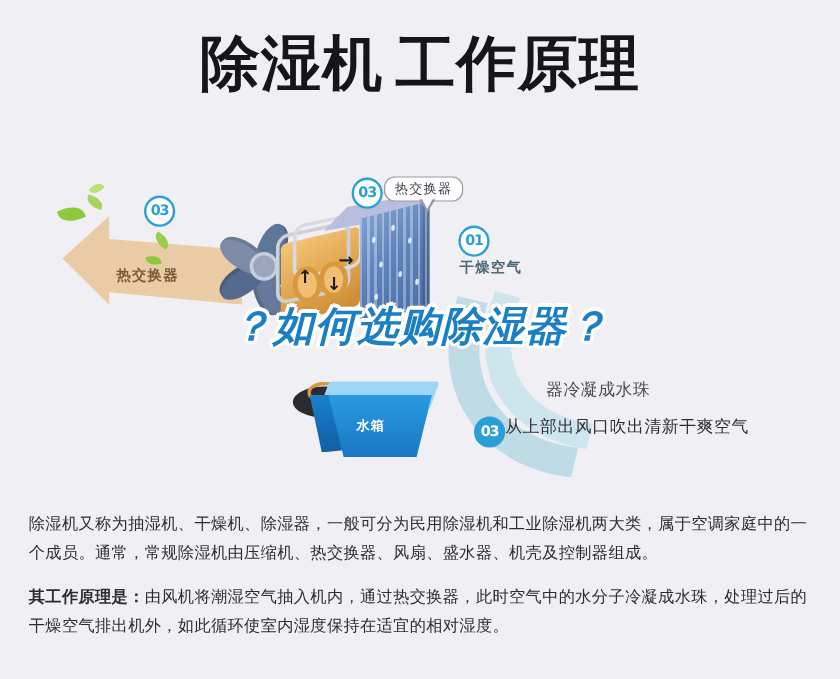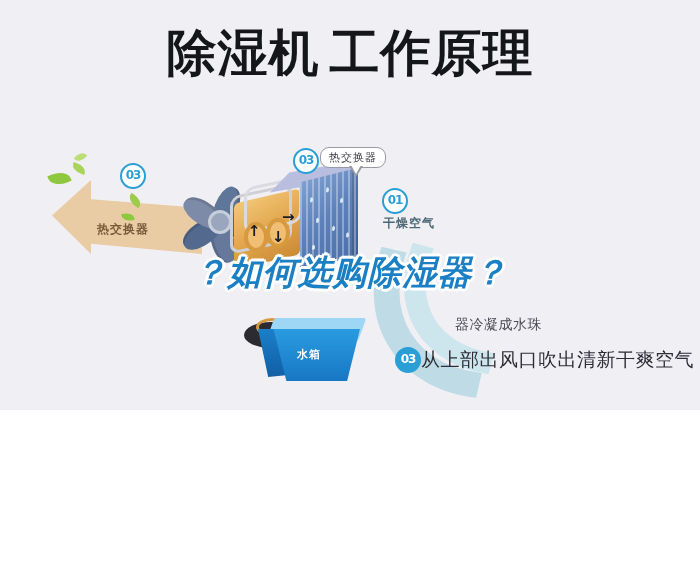--- a/index.html
+++ b/index.html
@@ -324,21 +324,21 @@
     left: 455px; top: 300px;
     font-size: 14px;
     color: #4a4a52;
     letter-spacing: 0.5px;
     white-space: nowrap;
     margin-top: 16px;
   }
   .bottom-caption {
     position: absolute;
     left: 421px; top: 347px;
-    font-size: 19px;
+    font-size: 14px;
     color: #2d2d35;
     letter-spacing: 0.5px;
     white-space: nowrap;
     text-align: right;
   }
 
   
   .overlay {
     position: absolute;
     left: 0; top: 252px;
@@ -457,14 +457,18 @@
 
     <div class="hidden-caption">器冷凝成水珠</div>
     <div class="step-badge s03b">03</div>
     <div class="bottom-caption">从上部出风口吹出清新干爽空气</div>
 
     <div class="overlay">
       <span class="overlay-line">？如何选购除湿器？</span>
     </div>
   </div>
 
+  <div class="copy">
+    <p>除湿机又称为抽湿机、干燥机、除湿器，一般可分为民用除湿机和工业除湿机两大类，属于空调家庭中的一个成员。通常，常规除湿机由压缩机、热交换器、风扇、盛水器、机壳及控制器组成。</p>
+    <p><span class="lead">其工作原理是：</span><span>由风机将潮湿空气抽入机内，通过热交换器，此时空气中的水分子冷凝成水珠，处理过后的干燥空气排出机外，如此循环使室内湿度保持在适宜的相对湿度。</span></p>
+  </div>
 
 </div>
 
 </body></html>

